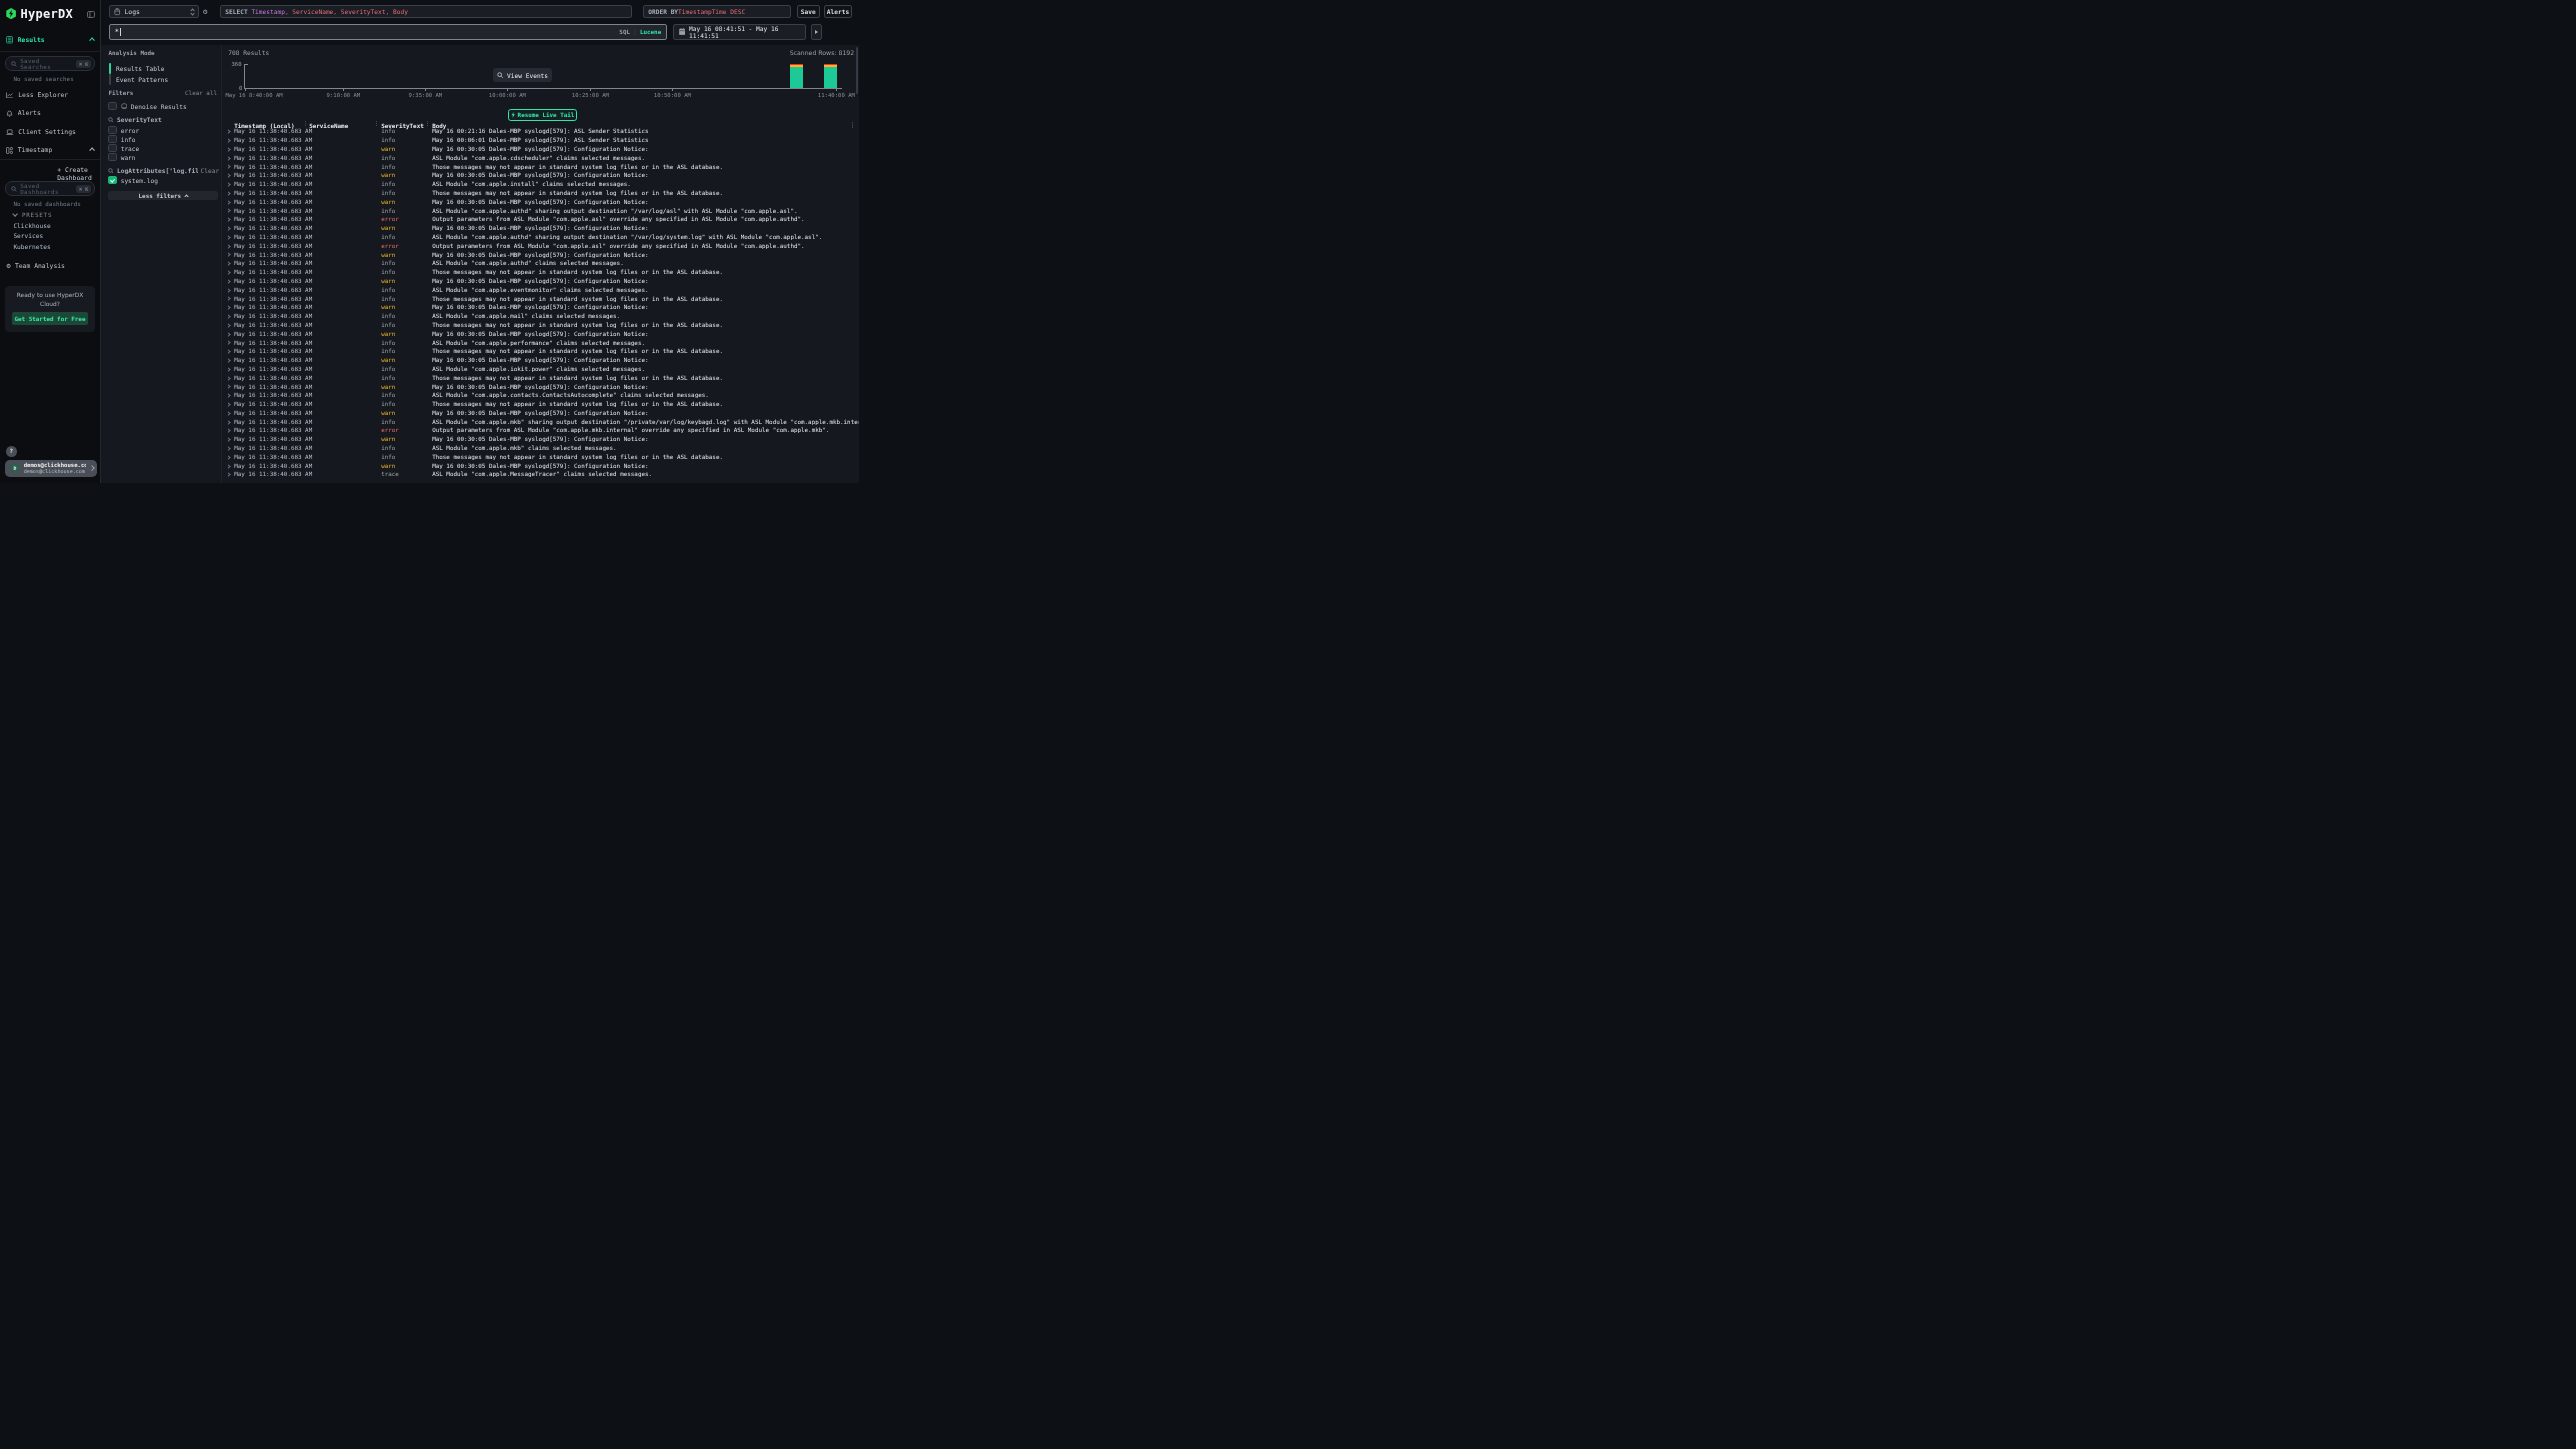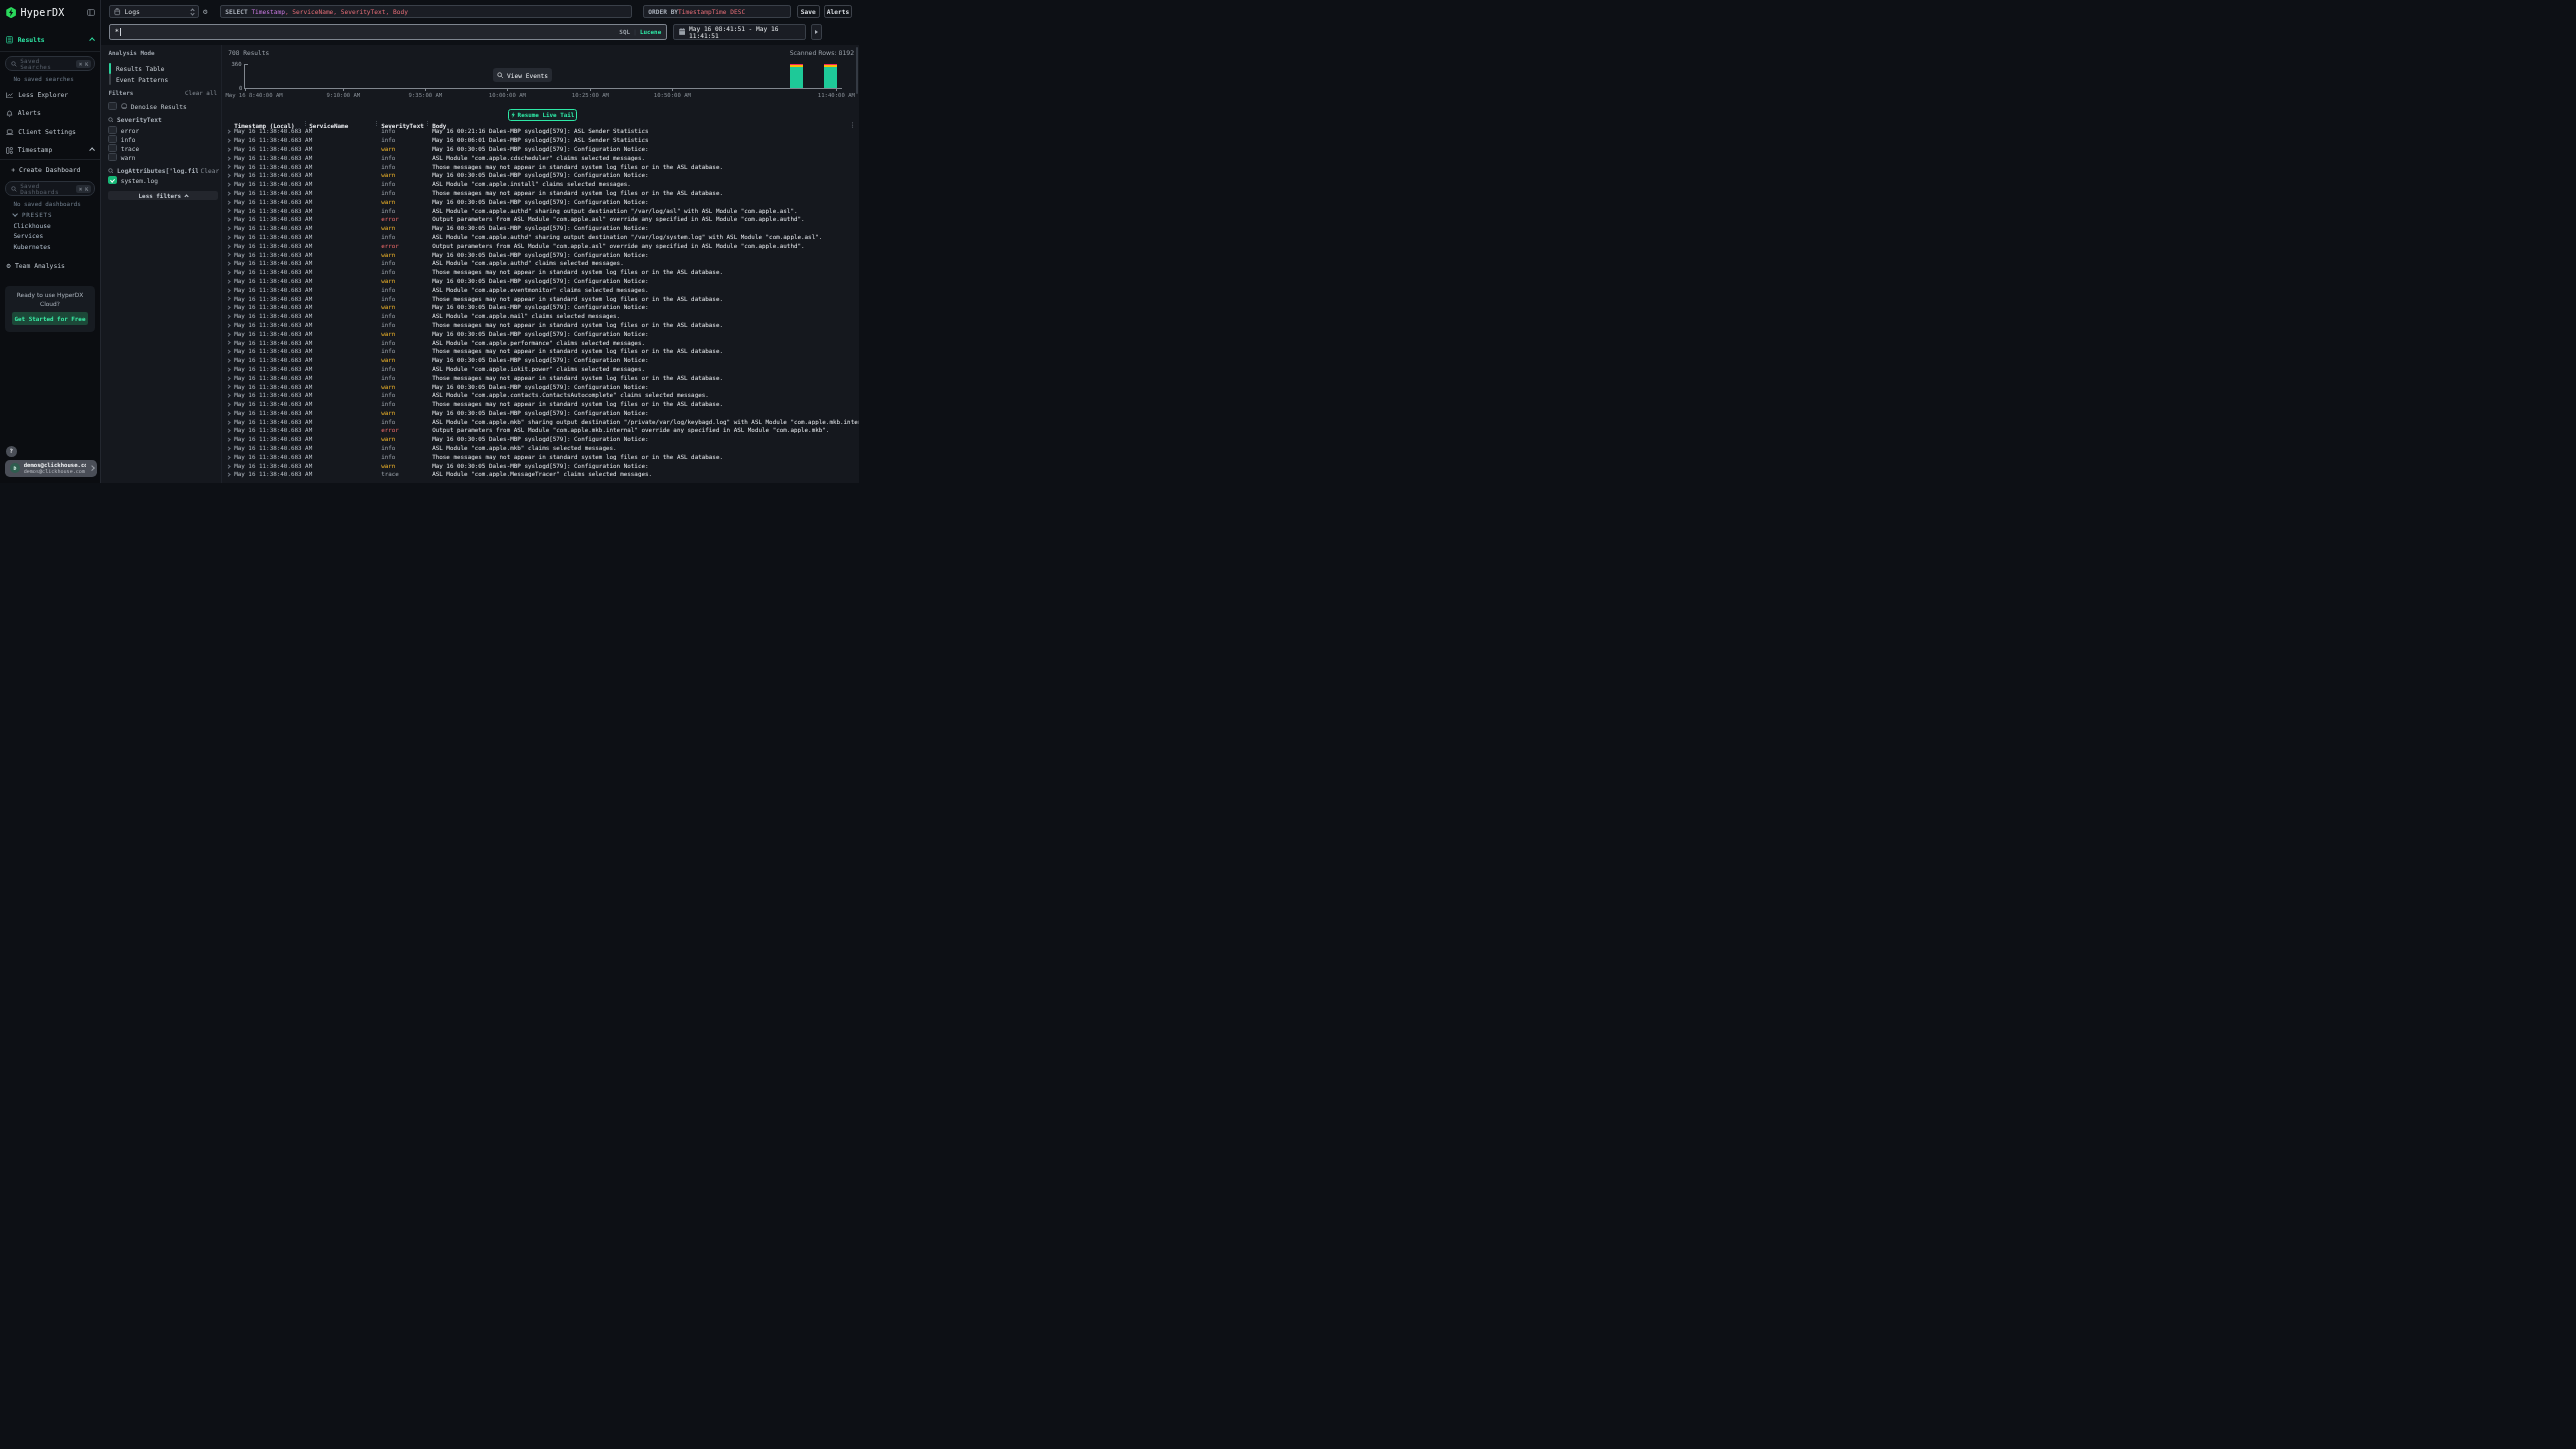--- a/index.html
+++ b/index.html
@@ -14,21 +14,21 @@
   .chev.sm{width:2.1px;height:2.1px;border-width:0.6px;}
   .cb{display:inline-block;width:6.4px;height:6.4px;border:0.5px solid #3c424b;border-radius:1.6px;background:#22262d;flex:none;}
   .cb.checked{background:#17b877;border-color:#17b877;position:relative;}
   .cb.checked::after{content:"";position:absolute;left:1.9px;top:0.5px;width:1.6px;height:3.2px;border-right:0.9px solid #fff;border-bottom:0.9px solid #fff;transform:rotate(45deg);}
   .vdots{display:inline-block;width:1.1px;height:1.1px;border-radius:50%;background:#565d67;box-shadow:0 -2.1px 0 #565d67,0 2.1px 0 #565d67;}
   svg{display:block;}
 
   
   .sidebar{position:absolute;left:0;top:0;width:100px;height:483px;background:#0b0d11;border-right:0.5px solid #23272f;z-index:3;}
   .logo-row{position:absolute;left:6.4px;top:7px;right:5.4px;display:flex;align-items:center;gap:3.8px;}
-  .logo-text{font-weight:normal;font-size:10px;color:#f2f4f6;letter-spacing:0.3px;flex:1;}
+  .logo-text{font-weight:bold;font-size:12px;color:#f2f4f6;letter-spacing:0.3px;flex:1;}
   .panel-toggle{color:#8b929b;cursor:pointer;}
   .nav-row{position:absolute;left:6.4px;right:5.4px;display:flex;align-items:center;gap:4.3px;font-size:6.4px;color:#b9c1c9;cursor:pointer;}
   .nav-row .lbl{flex:1;}
   .nav-row.search{top:36px;color:#2ee8a6;font-weight:bold;}
   .sb-divider{position:absolute;left:0;right:0;top:51px;height:0.5px;background:#1d2127;}
   .pill{position:absolute;left:5.4px;right:5.4px;height:13.4px;border:0.5px solid #2b313a;background:#13161c;border-radius:7px;display:flex;align-items:center;gap:3.2px;padding:0 2.7px 0 4.8px;cursor:text;}
   .pill .ph{flex:1;font-size:5.9px;color:#575f6a;letter-spacing:0.3px;}
   .pill .kbd{font-size:5.1px;color:#8e959f;background:#262b33;border-radius:2.1px;padding:1.1px 2.7px;}
   .muted-line{position:absolute;left:13.4px;font-size:5.9px;color:#6f7d8c;}
   .preset-item{position:absolute;left:13.4px;font-size:6.2px;color:#aebccA;cursor:pointer;}
@@ -193,21 +193,21 @@
           <rect x="8" y="1" width="4" height="4" rx="1"></rect>
           <rect x="8" y="8" width="4" height="4" rx="1"></rect>
         </svg>
       </span>
     <span class="lbl">Timestamp</span>
     <i class="chev up"></i>
   </div>
   <div class="sb-divider" style="top:159px;"></div>
 
   <div class="nav-row" style="top:166px;color:#c3cbd3;">
-    <span class="lbl" style="padding-left:4.8px;">+ Create Dashboard</span>
+    <span class="lbl" style="padding-left:4.8px;margin-left:46px;">+ Create Dashboard</span>
   </div>
 
   <div class="pill" style="top:181px;">
     <span>
         <svg width="5.9" height="5.9" viewBox="0 0 12 12" fill="none" stroke="#6c7480" stroke-width="1.4">
           <circle cx="5" cy="5" r="3.6"></circle>
           <line x1="8" y1="8" x2="11" y2="11"></line>
         </svg>
       </span>
     <span class="ph">Saved Dashboards</span>

